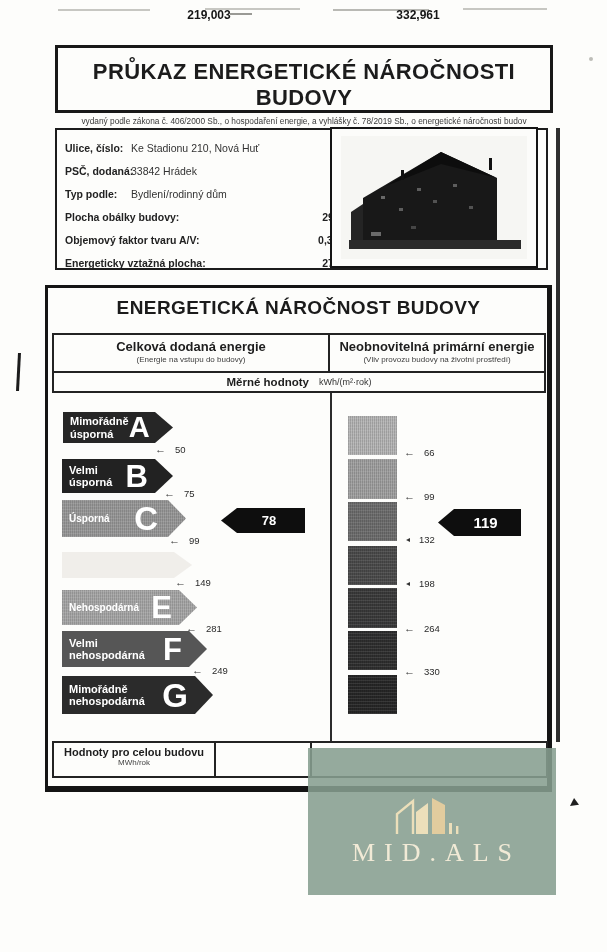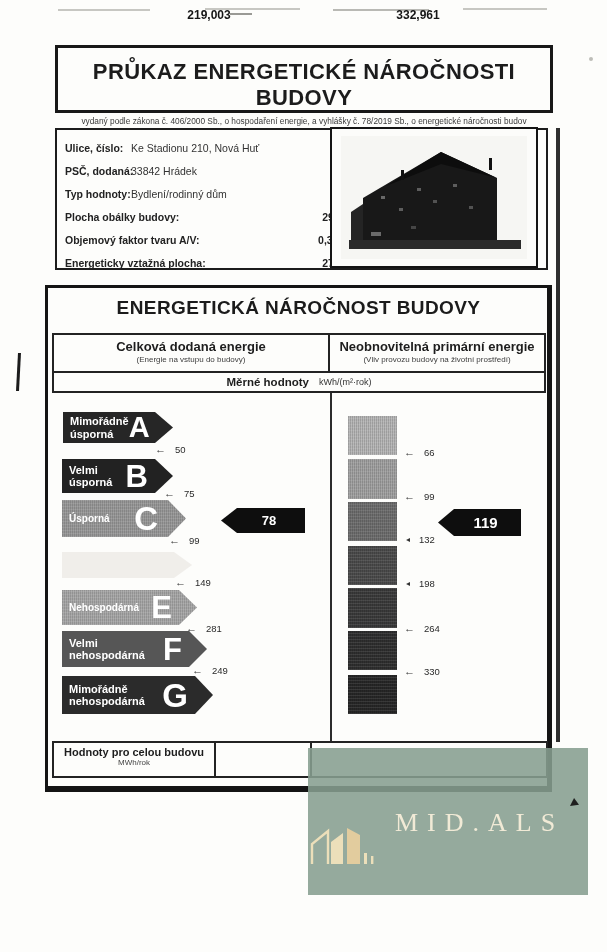--- a/index.html
+++ b/index.html
@@ -89,22 +89,22 @@
   .totals-label-cell { position:absolute; left:0; top:0; width:162px; height:35px;
     border-right:2px solid #232323; text-align:center; padding-top:3px; }
   .totals-label-cell .tl { font-size:11px; font-weight:bold; color:#1d1d1d; }
   .totals-label-cell .tu { font-size:8px; color:#444; }
   .totals-divider { position:absolute; left:256px; top:0; width:2px; height:33px; background:#232323; }
   .total-val { position:absolute; top:8px; font-size:12px; font-weight:bold; color:#151515; text-align:center; }
   .total-val.left { left:162px; width:94px; }
   .total-val.right { left:346px; width:144px; }
 
   
-  .watermark { position:absolute; left:308px; top:748px; width:280px; height:147px;
-    background:rgba(134,158,144,.88); display:flex; flex-direction:row; align-items:center; }
+  .watermark { position:absolute; left:308px; top:748px; width:248px; height:147px;
+    background:rgba(134,158,144,.88); display:flex; flex-direction:column; align-items:center; }
   .watermark svg { margin-top:44px; }
   .watermark .wm-text { margin-top:2px; font-family:"Liberation Serif", serif;
     font-size:26px; letter-spacing:9px; color:#f1ead6; padding-left:9px; }
 
   
   .scan-dash { position:absolute; height:2px; background:#c7c7c2; }
   .edge-dash { position:absolute; left:17px; top:353px; width:3px; height:38px; background:#1c1c1c; transform:rotate(3deg); }
   .right-edge-line { position:absolute; left:556px; top:128px; width:4px; height:614px; background:#2f2f2f; }
   .blob { position:absolute; left:570px; top:798px; width:9px; height:8px; background:#1f1f1f;
     clip-path:polygon(0 100%, 45% 0, 100% 85%); }
@@ -131,21 +131,21 @@
     <div class="info-rows">
       <div class="info-row">
         <span class="lbl">Ulice, číslo:</span>
         <span class="val-left">Ke Stadionu 210, Nová Huť</span>
       </div>
       <div class="info-row">
         <span class="lbl">PSČ, dodaná:</span>
         <span class="val-left">33842 Hrádek</span>
       </div>
       <div class="info-row">
-        <span class="lbl">Typ hodnoty:</span>
+        <span class="lbl">Typ podle:</span>
         <span class="val-left" style="font-weight:normal;">Bydlení/rodinný dům</span>
       </div>
       <div class="info-row">
         <span class="lbl">Plocha obálky budovy:</span>
         <span class="val-right">2976,2 m²</span>
       </div>
       <div class="info-row">
         <span class="lbl">Objemový faktor tvaru A/V:</span>
         <span class="val-right">0,38 m²/m³</span>
       </div>

